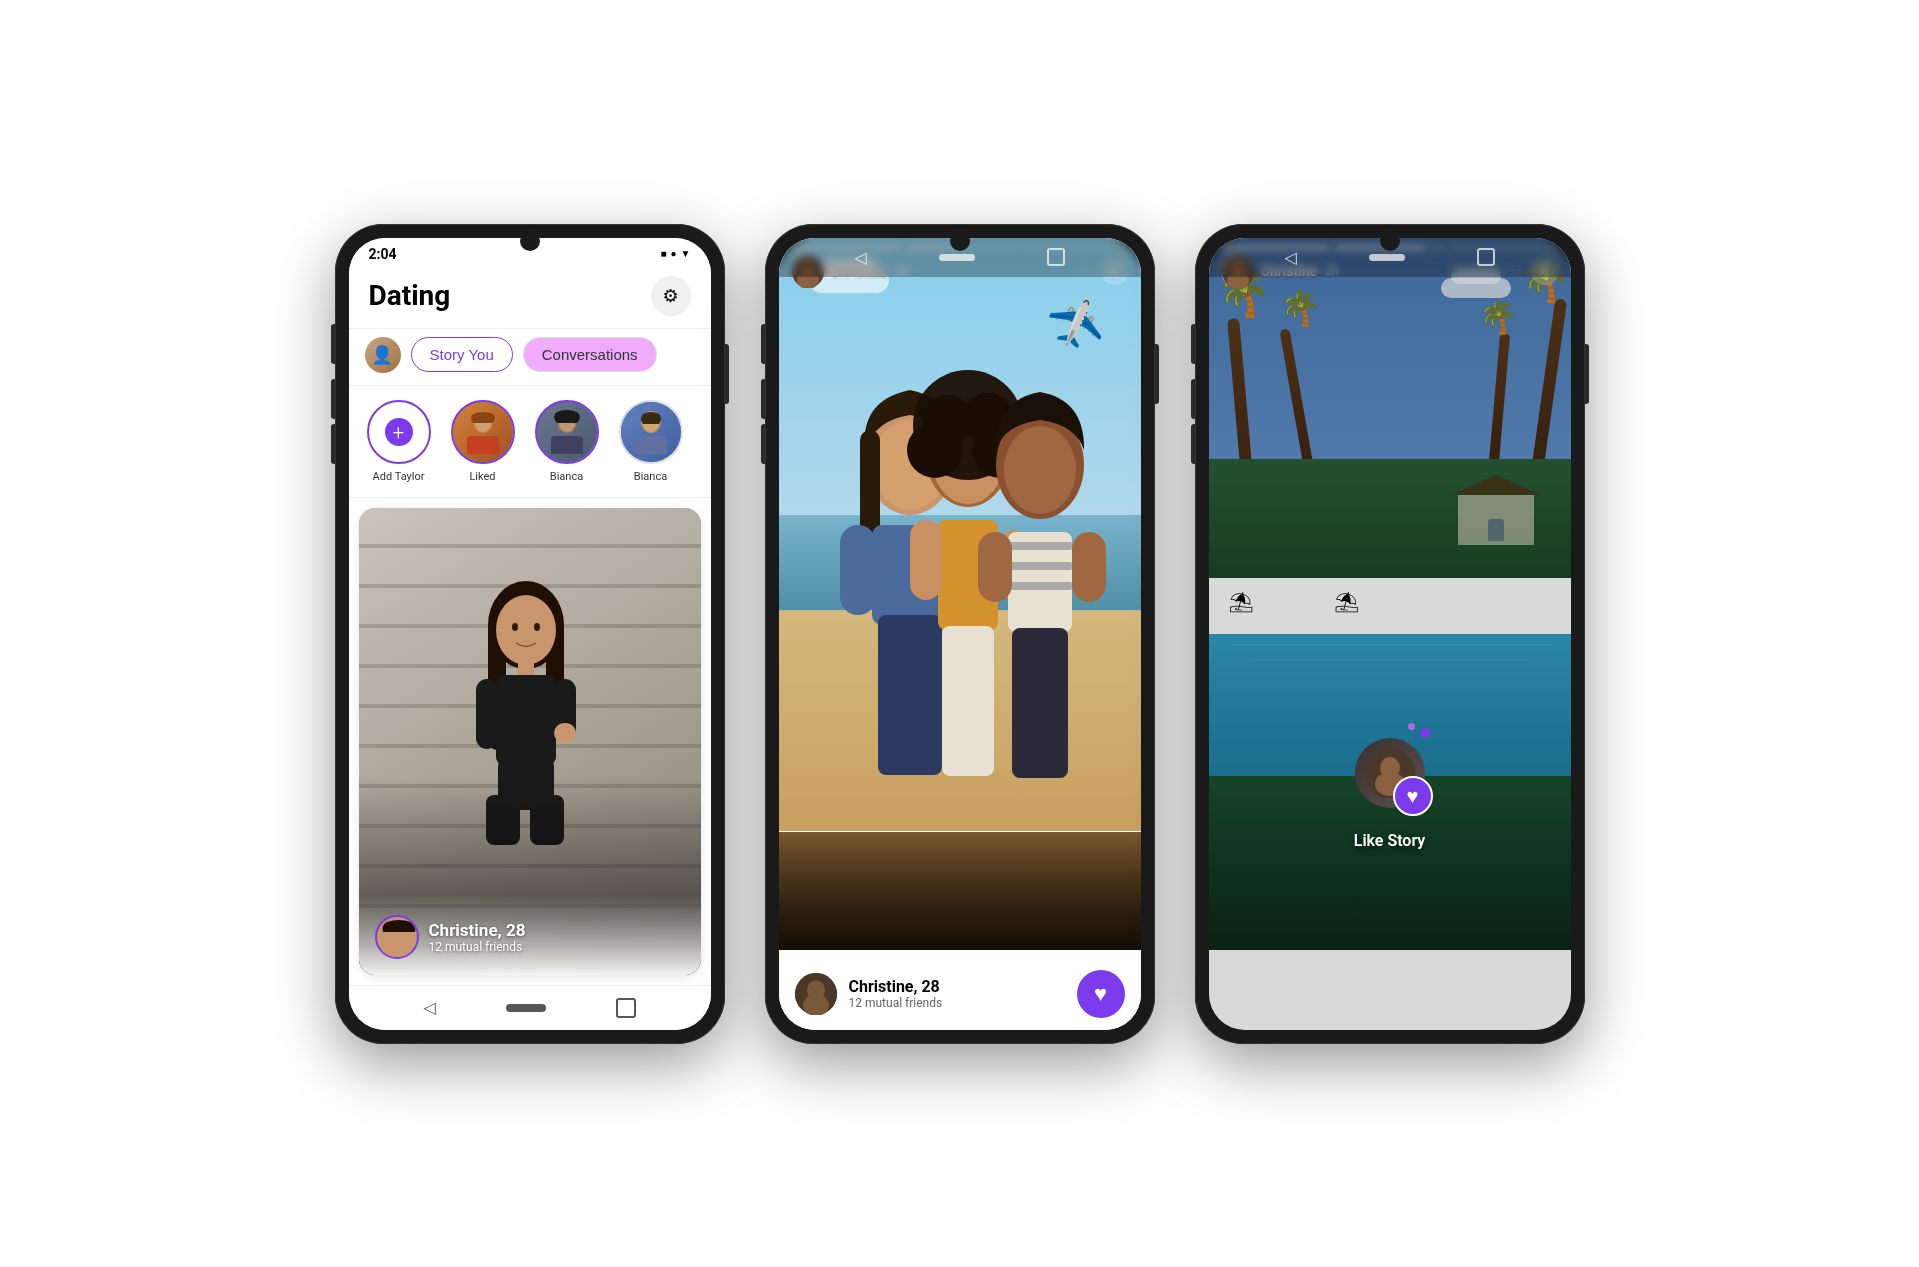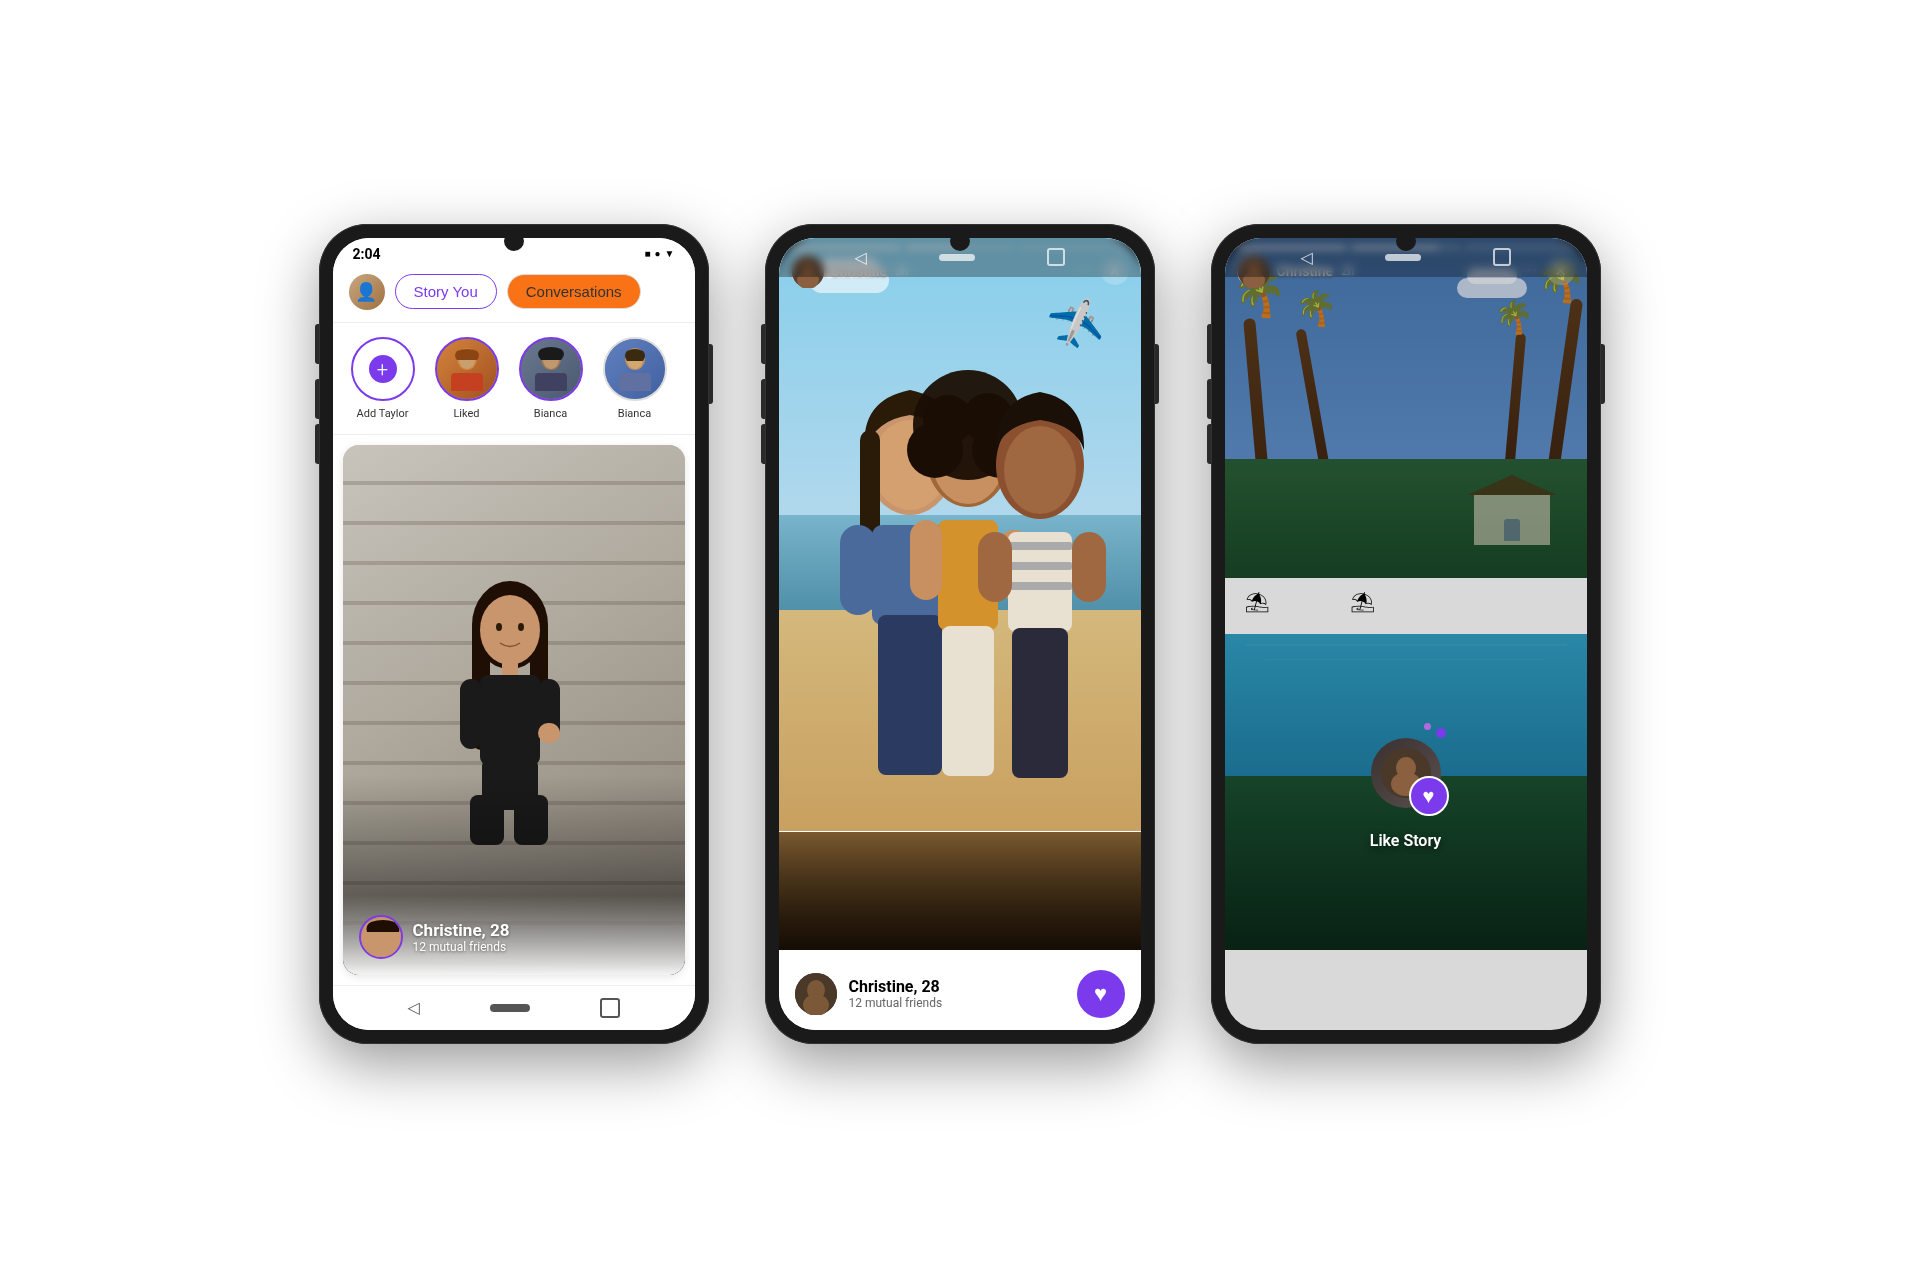--- a/index.html
+++ b/index.html
@@ -12,21 +12,21 @@
       justify-content: center;
       gap: 40px;
       font-family: -apple-system, BlinkMacSystemFont, 'Segoe UI', Roboto, sans-serif;
       overflow: hidden;
     }
 
     .phones-container {
       display: flex;
       align-items: center;
       justify-content: center;
-      gap: 56px;
+      gap: 40px;
     }
 
     
     .phone {
       width: 390px;
       height: 820px;
       background: #1a1a1a;
       border-radius: 48px;
       padding: 14px;
       box-shadow: 0 20px 60px rgba(0,0,0,0.4), inset 0 0 0 1px #333;
@@ -149,21 +149,21 @@
       justify-content: center;
       font-size: 14px;
     }
 
     .tab-btn {
       padding: 8px 18px;
       border-radius: 20px;
       font-size: 15px;
       font-weight: 500;
       border: 1.5px solid #ddd;
-      background: #f97316;
+      background: #f0abfc;
       color: #333;
     }
 
     .tab-btn.active {
       border-color: #7c3aed;
       color: #7c3aed;
       background: #fff;
     }
 
     .stories-row {
@@ -599,20 +599,26 @@
 
       <div class="status-bar">
         <span class="status-bar-left">2:04</span>
         <div class="status-icons">
           <span>■</span>
           <span>●</span>
           <span>▼</span>
         </div>
       </div>
 
+      <div class="dating-header">
+        <span class="dating-title">Dating</span>
+        <div class="gear-btn">
+          <span>⚙</span>
+        </div>
+      </div>
 
       <div class="tabs-row">
         <div class="tab-avatar">
           <span style="font-size:18px;">👤</span>
         </div>
         <button class="tab-btn active">Story You</button>
         <button class="tab-btn">Conversations</button>
       </div>
 
       <div class="stories-row">

